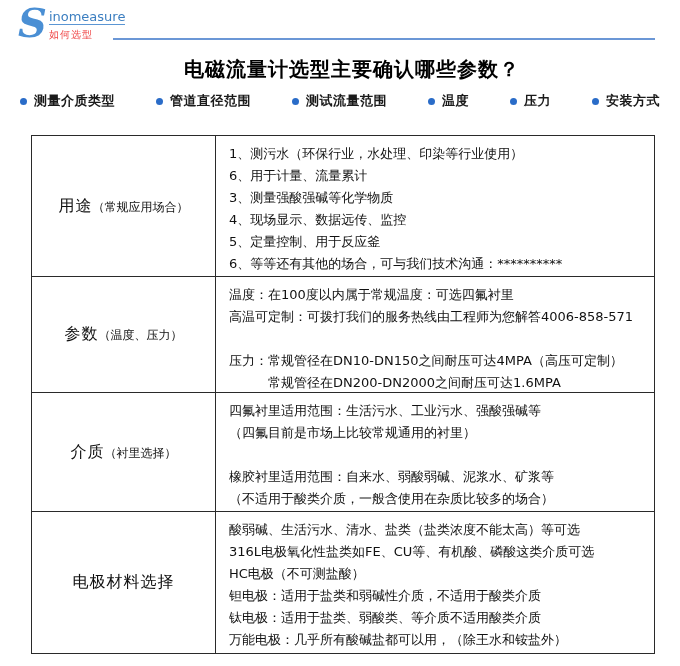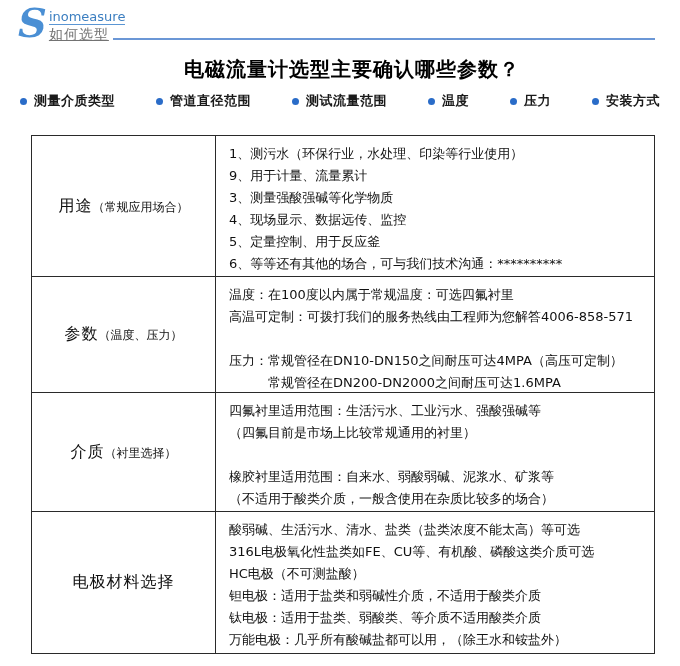--- a/index.html
+++ b/index.html
@@ -14,21 +14,21 @@
   }
   
   .logo { position:absolute; left:18px; top:5px; display:flex; align-items:flex-start; }
   .logo-s {
     font-family:"DejaVu Serif","Liberation Serif",serif;
     font-size:40px; line-height:36px; font-weight:bold; font-style:italic;
     color:#4a8fd4; margin-right:2px;
   }
   .logo-text { display:flex; flex-direction:column; padding-top:4px; }
   .logo-brand { font-size:13px; line-height:15px; color:#3b7ec0; border-bottom:1px solid #5b96d4; }
-  .logo-tagline { font-size:14px; line-height:19px; color:#737373; letter-spacing:1px;text-decoration:underline; }
+  .logo-tagline { font-size:10px; line-height:19px; color:#ef4444; letter-spacing:1px; }
   .header-rule { position:absolute; left:113px; top:38px; width:542px; height:2px; background:#6b97d6; }
   
   .title {
     position:absolute; top:56px; left:12px; width:680px;
     text-align:center; font-size:20px; font-weight:bold; color:#000;
     letter-spacing:1px;
     font-family:"DejaVu Serif","Liberation Serif",serif;
   }
   
   .bullets {
@@ -98,21 +98,21 @@
 </div>
 
 <div class="table">
 
   <div class="trow trow-1">
     <div class="tlabel">
       <span><span class="label-main">用途</span><span class="label-note">（常规应用场合）</span></span>
     </div>
     <div class="tcontent">
       <div class="content-line">1、测污水（环保行业，水处理、印染等行业使用）</div>
-      <div class="content-line">9、用于计量、流量累计</div>
+      <div class="content-line">6、用于计量、流量累计</div>
       <div class="content-line">3、测量强酸强碱等化学物质</div>
       <div class="content-line">4、现场显示、数据远传、监控</div>
       <div class="content-line">5、定量控制、用于反应釜</div>
       <div class="content-line">6、等等还有其他的场合，可与我们技术沟通：**********</div>
     </div>
   </div>
 
   <div class="trow trow-2">
     <div class="tlabel">
       <span><span class="label-main">参数</span><span class="label-note">（温度、压力）</span></span>

